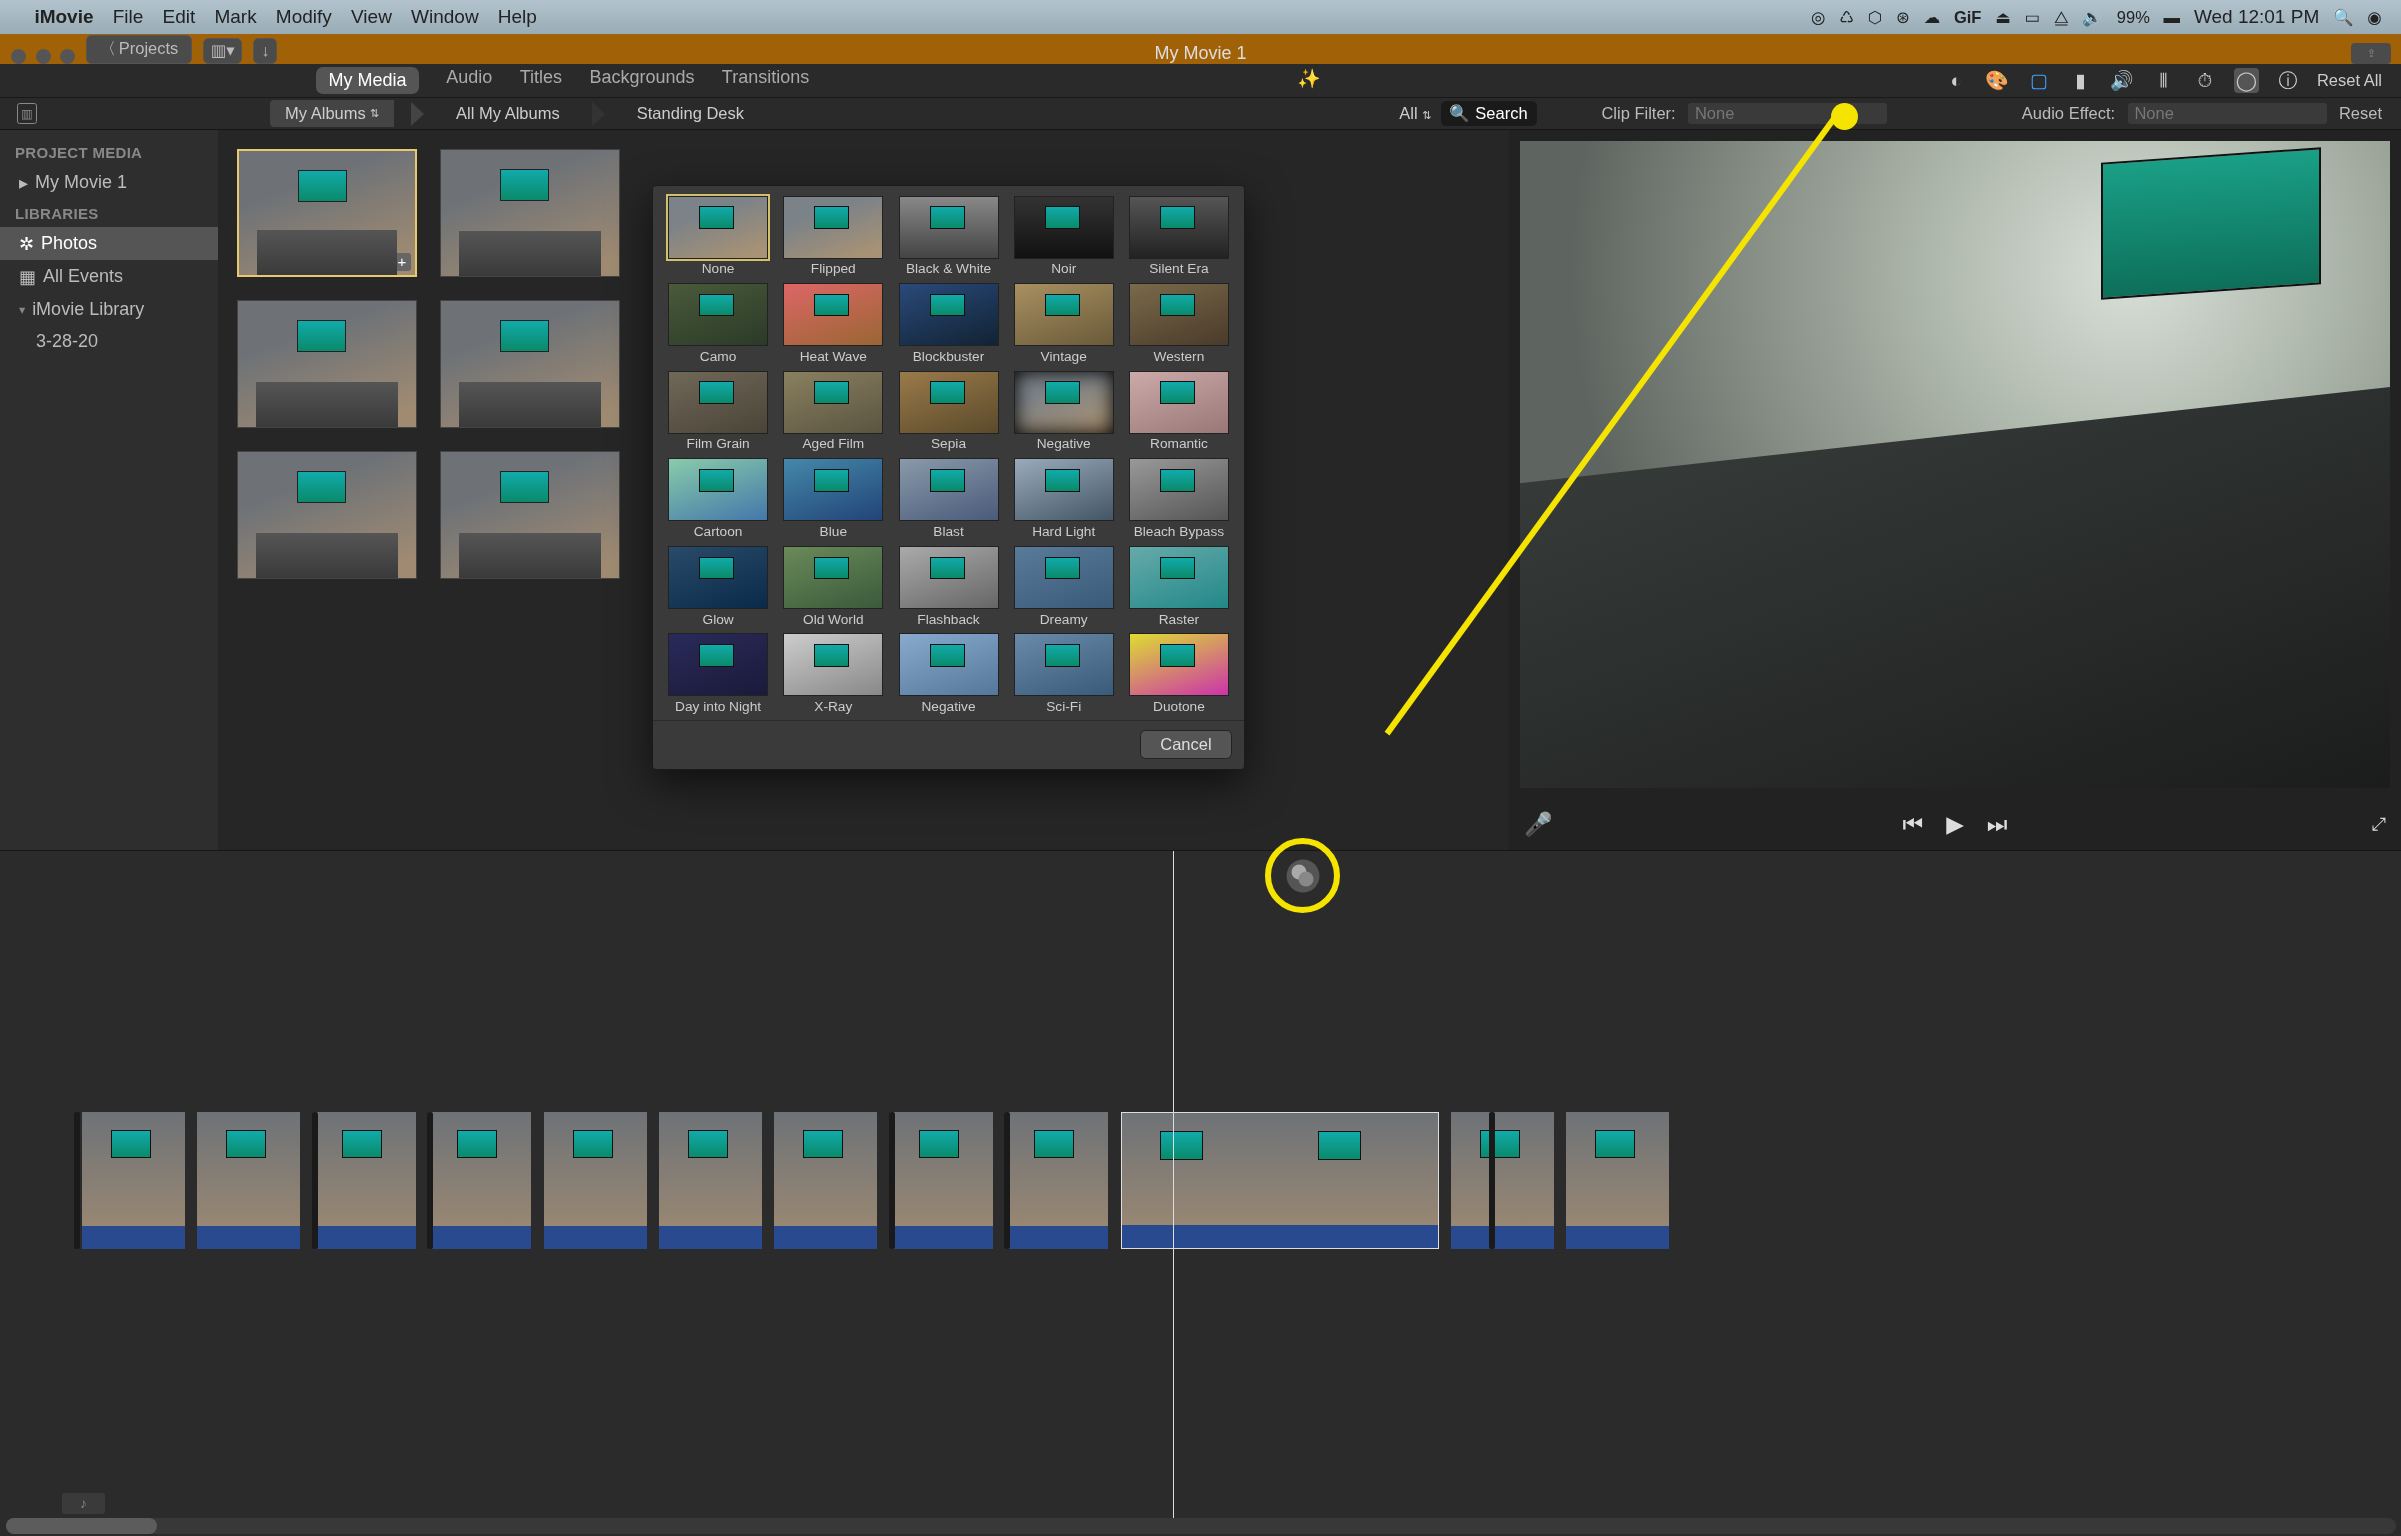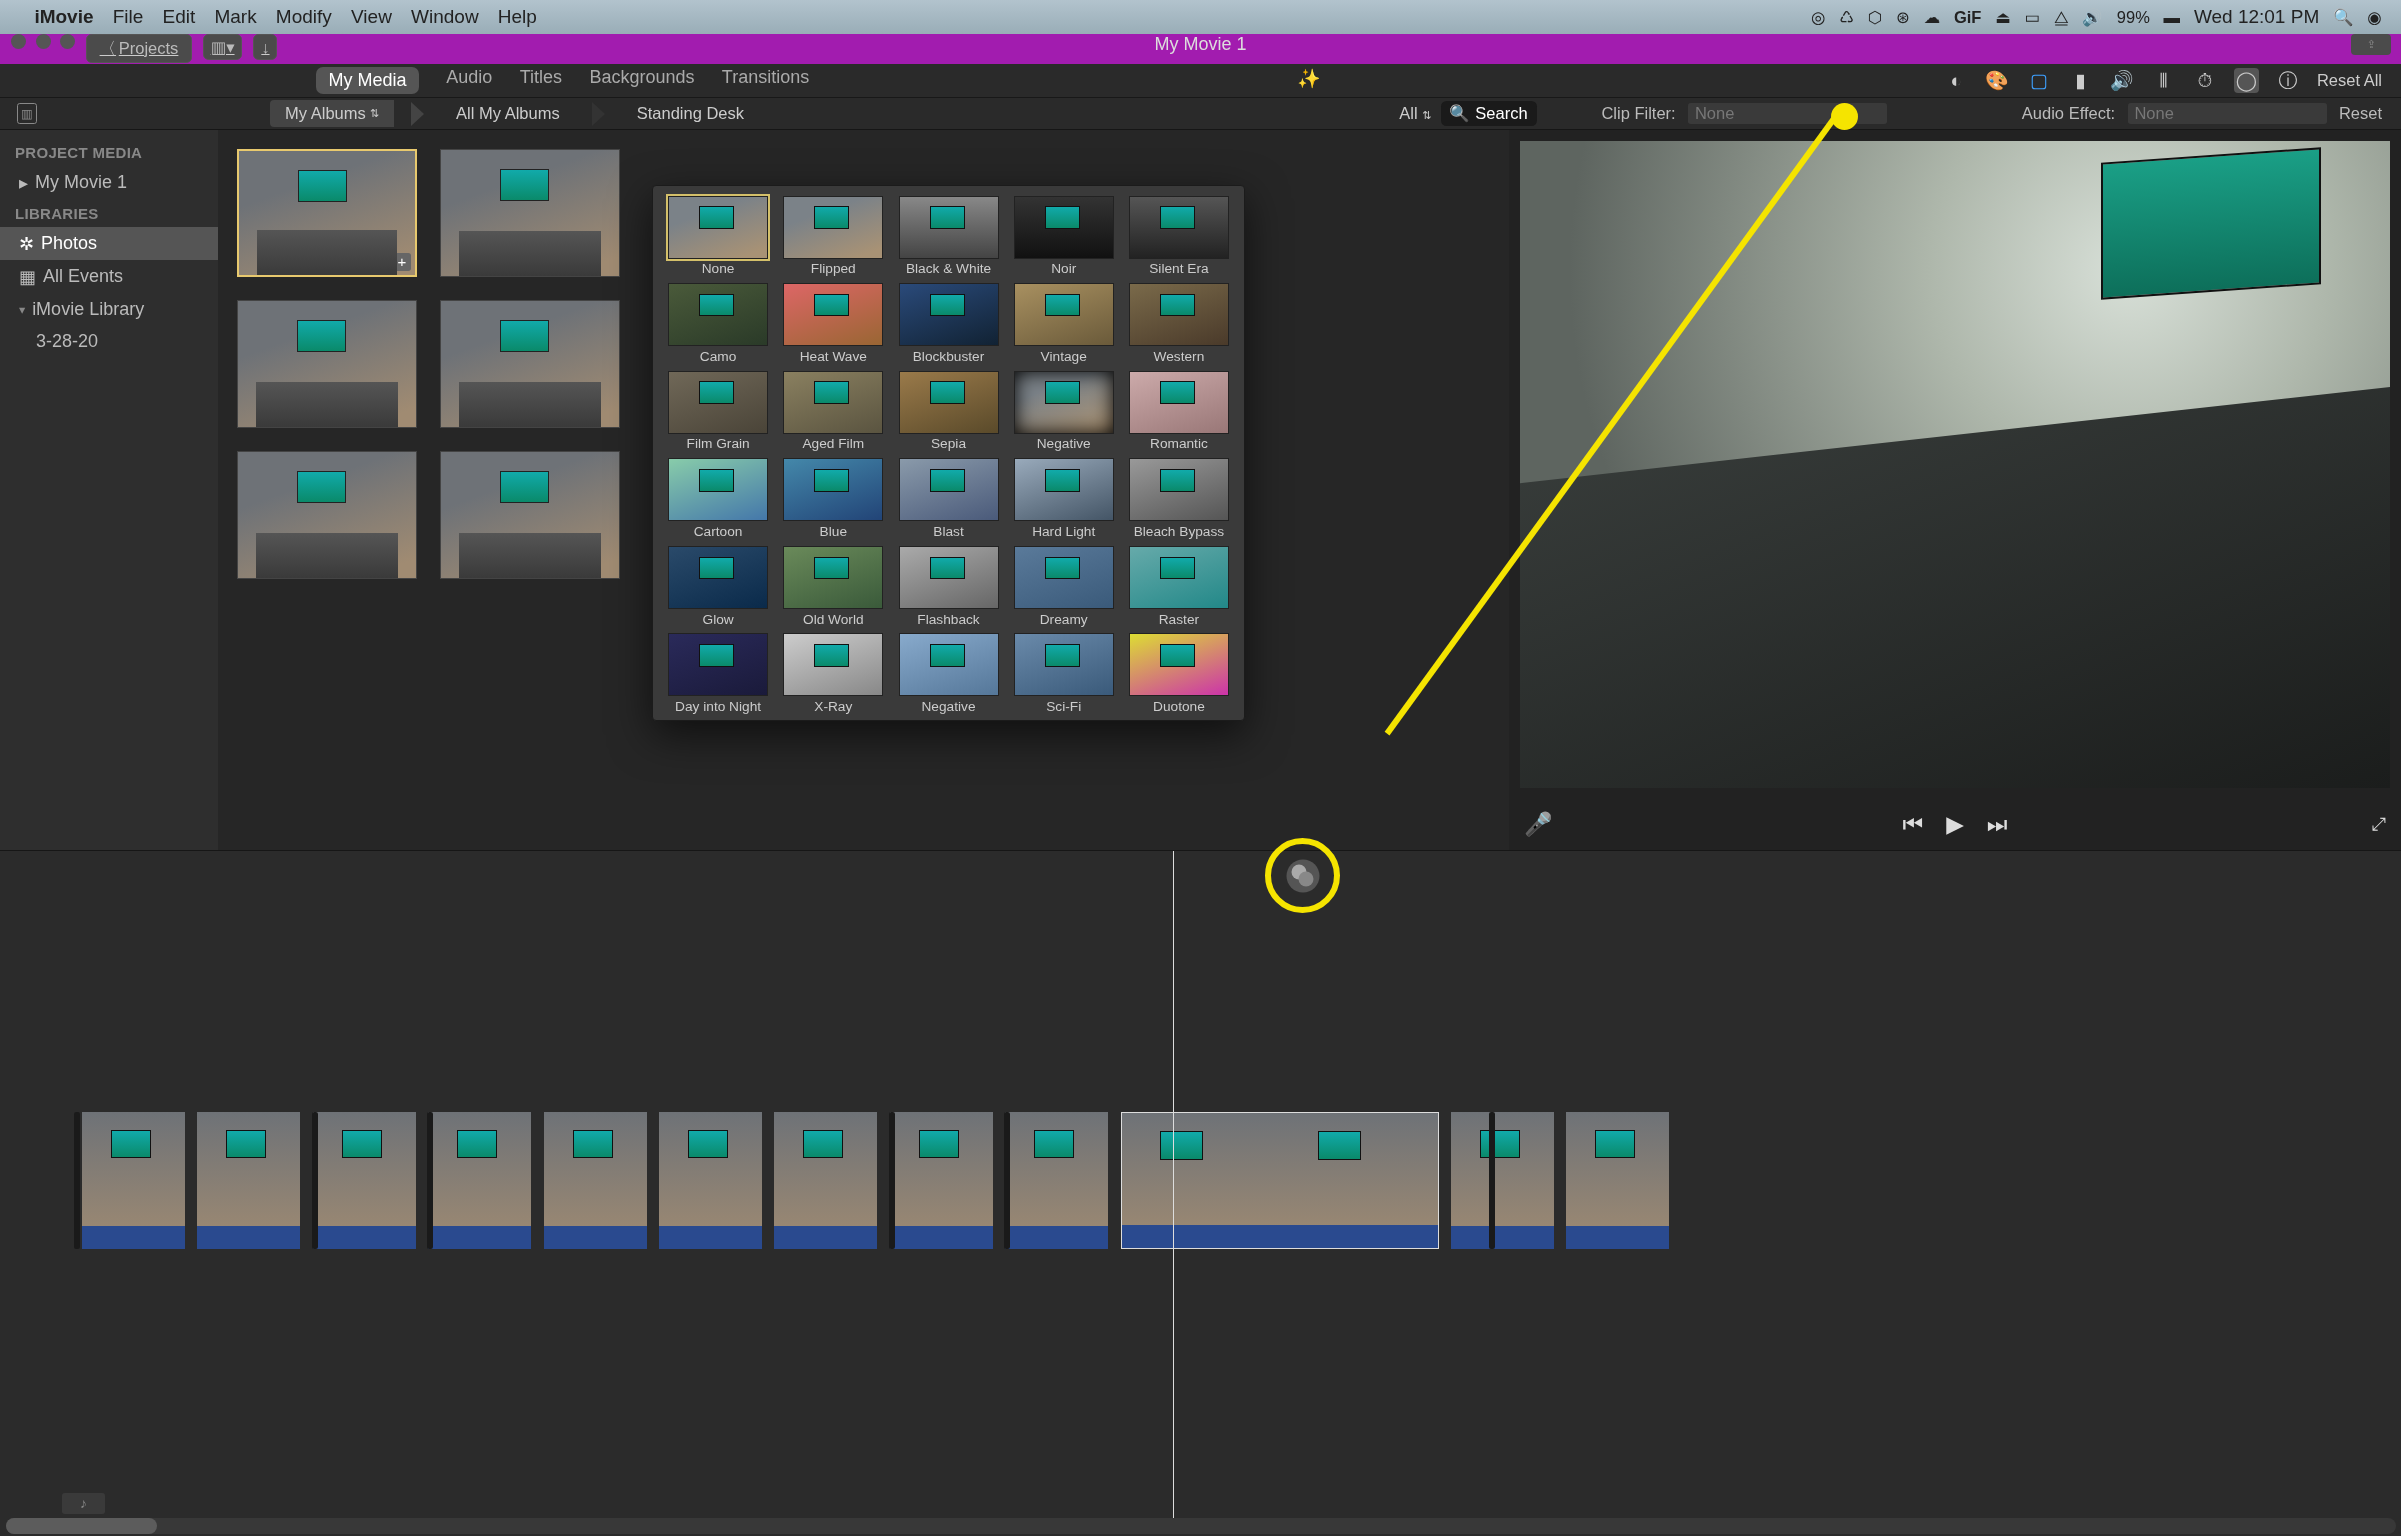--- a/index.html
+++ b/index.html
@@ -7,21 +7,21 @@
 
 
 .menubar { height: 34px; background: linear-gradient(#b2c3cd,#99adb7); display: flex; align-items: center; padding: 0 12.4px; font-size: 19px; color: #222; }
 .menubar .apple { font-size: 20.6px; margin-right: 12.4px; }
 .menubar .mitem { margin: 0 9.6px; }
 .menubar .mitem.bold { font-weight: 600; }
 .menubar .spacer { flex: 1; }
 .menubar .ricon { margin: 0 6.9px; font-size: 16.5px; }
 
 
-.titlebar { height: 30px; background: #a21caf; display: flex; align-items: flex-start; position: relative; text-decoration: underline; }
+.titlebar { height: 30px; background: #a16207; display: flex; align-items: flex-end; position: relative; }
 .traffic { display: flex; gap: 9.6px; margin-left: 11px; }
 .traffic span { width: 15px; height: 15px; border-radius: 50%; background: #555; display: inline-block; }
 .titlebar .center { position: absolute; left: 50%; transform: translateX(-50%); color: #ddd; font-size: 18px; }
 .tbtn { background: #4b4b4b; border: 0.7px solid #555; border-radius: 5.5px; padding: 2.7px 12.4px; color: #bbb; font-size: 16.5px; margin-left: 11px; }
 .tbtn.sq { padding: 2.7px 6.9px; }
 .tbtn .chev { margin-right: 2.7px; }
 .sharebox { position: absolute; right: 9.6px; width: 40px; height: 20.6px; background: #4b4b4b; border-radius: 4.1px; display:flex;align-items:center;justify-content:center;color:#888; }
 
 
 .topstrip { height: 34px; background: #2a2a2a; display: flex; align-items: center; border-bottom: 0.7px solid #181818; }
@@ -421,20 +421,23 @@
       </div>
       <div class="fcell">
         <div class="fthumb t-scifi"></div>
         <div class="flabel">Sci-Fi</div>
       </div>
       <div class="fcell">
         <div class="fthumb t-duo"></div>
         <div class="flabel">Duotone</div>
       </div>
     </div>
+  <div class="ftr">
+      <button>Cancel</button>
+    </div>
 </div>
 
 <div class="anno-line" style="top:117px; left:1832px; height:762px; transform:rotate(36deg);"></div>
 <div class="anno-circle" style="top:838px; left:1265px;">
     <div class="anno-dot"></div>
   </div>
 <div style="position:absolute;top:103px;left:1831px;width:27.4px;height:27.4px;background:#f5e400;border-radius:50%;z-index:60"></div>
 
 
 </body></html>

